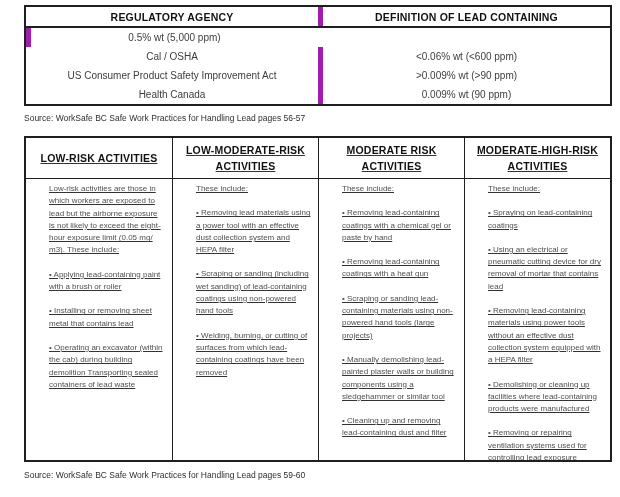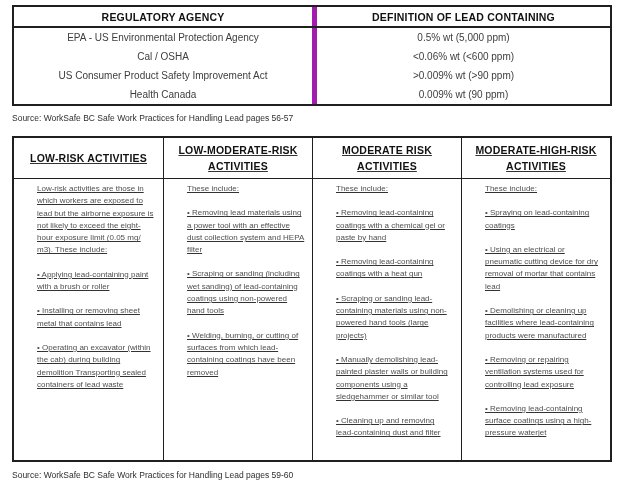--- a/index.html
+++ b/index.html
@@ -2,21 +2,21 @@
 <html><head>
 <meta charset="utf-8">
 <style>
   html, body { margin: 0; padding: 0; background: #ffffff; }
   .page {
     width: 620px;
     height: 497px;
     background: #ffffff;
     font-family: "Liberation Sans", sans-serif;
     box-sizing: border-box;
-    padding: 5px 8px 0 12px;
+    padding: 5px 8px 0 24px;
     overflow: hidden;
     color: #333;
   }
 
   
   .reg-table {
     border: 2px solid #1f1f1f;
     width: 100%;
     box-sizing: border-box;
   }
@@ -101,21 +101,20 @@
 <body>
 
 <div class="page">
 
   <div class="reg-table">
     <div class="reg-row head-row">
       <div class="reg-cell">REGULATORY AGENCY</div>
       <div class="reg-cell right">DEFINITION OF LEAD CONTAINING</div>
     </div>
     <div class="reg-row">
-      <div class="reg-cell">EPA - US Environmental Protection Agency</div>
       <div class="reg-cell right">0.5% wt (5,000 ppm)</div>
     </div>
     <div class="reg-row">
       <div class="reg-cell">Cal / OSHA</div>
       <div class="reg-cell right">&lt;0.06% wt (&lt;600 ppm)</div>
     </div>
     <div class="reg-row">
       <div class="reg-cell">US Consumer Product Safety Improvement Act</div>
       <div class="reg-cell right">&gt;0.009% wt (&gt;90 ppm)</div>
     </div>
@@ -160,20 +159,21 @@
         <p>• Cleaning up and removing lead-containing dust and filter</p>
       </div>
     </div>
 
     <div class="risk-col">
       <div class="risk-head">MODERATE-HIGH-RISK ACTIVITIES</div>
       <div class="risk-body">
         <p>These include:</p>
         <p>• Spraying on lead-containing coatings</p>
         <p>• Using an electrical or pneumatic cutting device for dry removal of mortar that contains lead</p>
+        <p>• Removing lead-containing materials using power tools without an effective dust collection system equipped with a HEPA filter</p>
         <p>• Demolishing or cleaning up facilities where lead-containing products were manufactured</p>
         <p>• Removing or repairing ventilation systems used for controlling lead exposure</p>
         <p>• Removing lead-containing surface coatings using a high-pressure waterjet</p>
       </div>
     </div>
 
   </div>
 
   <div class="source-line bottom">Source: WorkSafe BC Safe Work Practices for Handling Lead pages 59-60</div>
 

